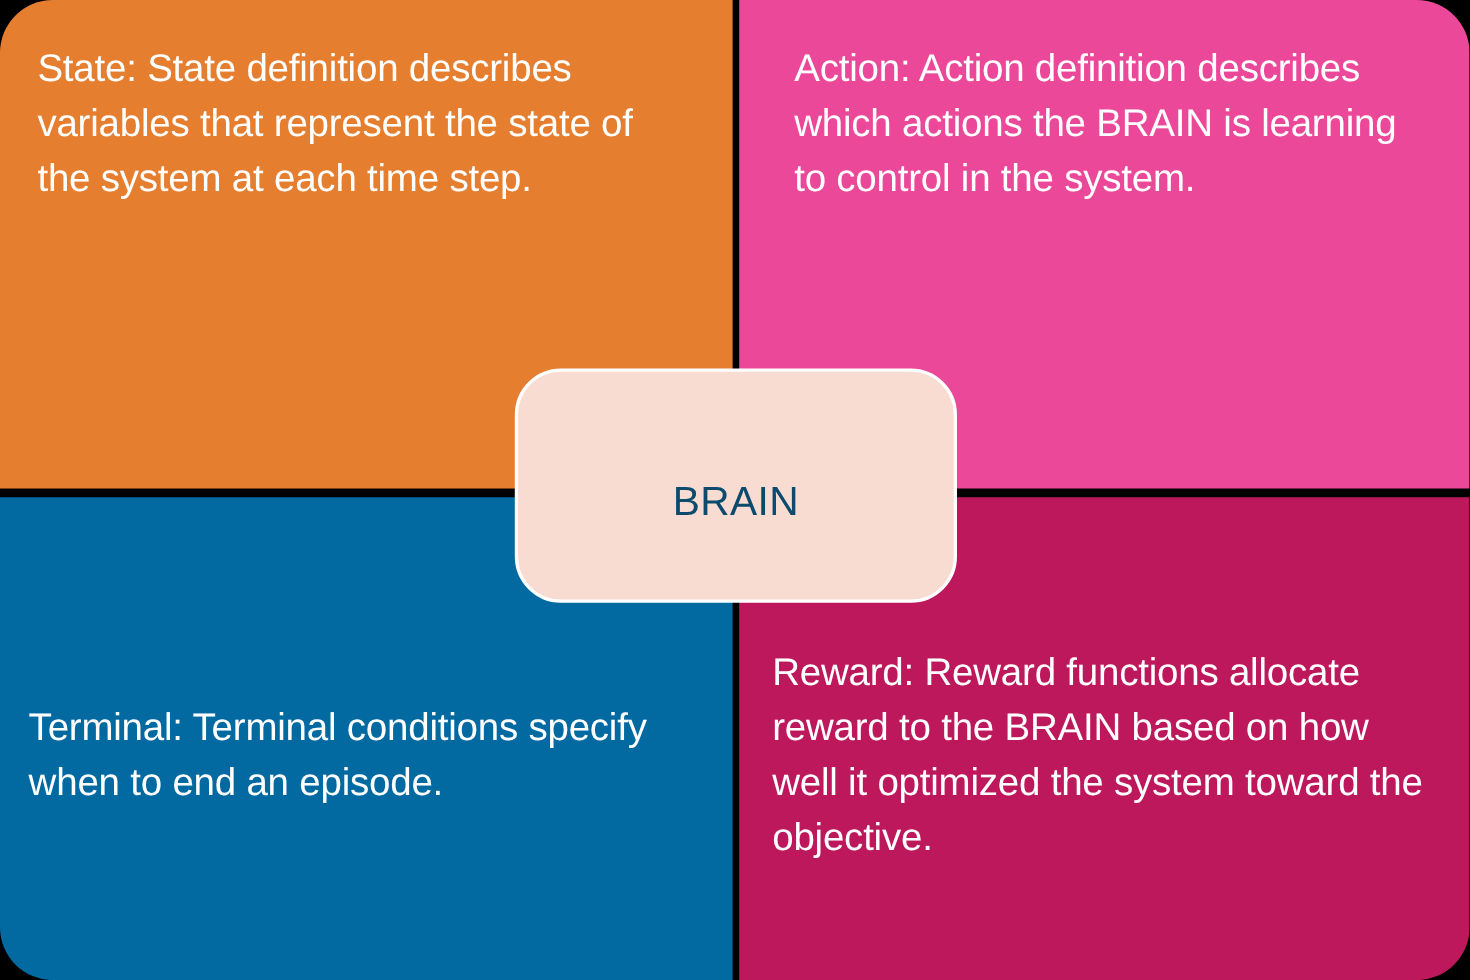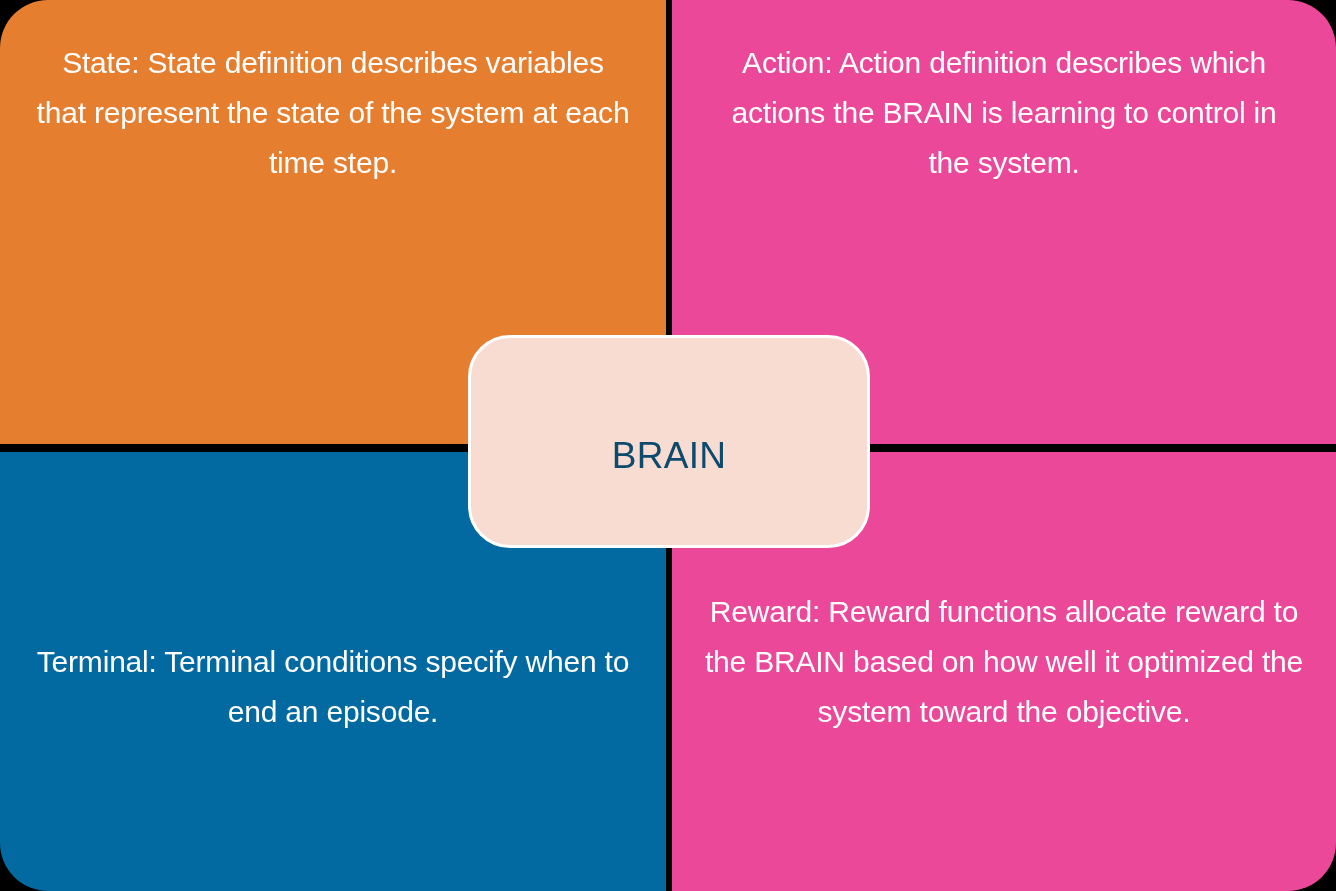--- a/index.html
+++ b/index.html
@@ -26,23 +26,22 @@
   .quad {
     position: absolute;
     box-sizing: border-box;
     display: flex;
     justify-content: center;
     overflow: hidden;
   }
 
   .quad-text {
     color: #FFFFFF;
-    font-size: 30px;
+    font-size: 35px;
     line-height: 50px;
-    text-align: center;
     font-weight: 400;
     letter-spacing: -0.2px;
     white-space: pre-line;
   }
 
   
   #quad-state {
     left: 0px;
     top: 0px;
     width: 666px;
@@ -124,21 +123,21 @@
   </div>
 
   <div class="quad" id="quad-action" style="background: #ec4899;">
     <div class="quad-text" style="color: rgb(255, 255, 255);">Action: Action definition describes which actions the BRAIN is learning to control in the system.</div>
   </div>
 
   <div class="quad" id="quad-terminal" style="background: #0369a1;">
     <div class="quad-text" style="color: rgb(255, 255, 255);">Terminal: Terminal conditions specify when to end an episode.</div>
   </div>
 
-  <div class="quad" id="quad-reward" style="background: #ec4899;">
+  <div class="quad" id="quad-reward" style="background: #be185d;">
     <div class="quad-text" style="color: rgb(255, 255, 255);">Reward: Reward functions allocate reward to the BRAIN based on how well it optimized the system toward the objective.</div>
   </div>
 
   <div id="brain-node" style="background: rgb(248, 219, 209); border-color: rgb(255, 255, 255);">
     <div id="brain-label" style="color: #0c4a6e; margin-top: 28px;">BRAIN</div>
   </div>
 
 </div>
 
 </body></html>

